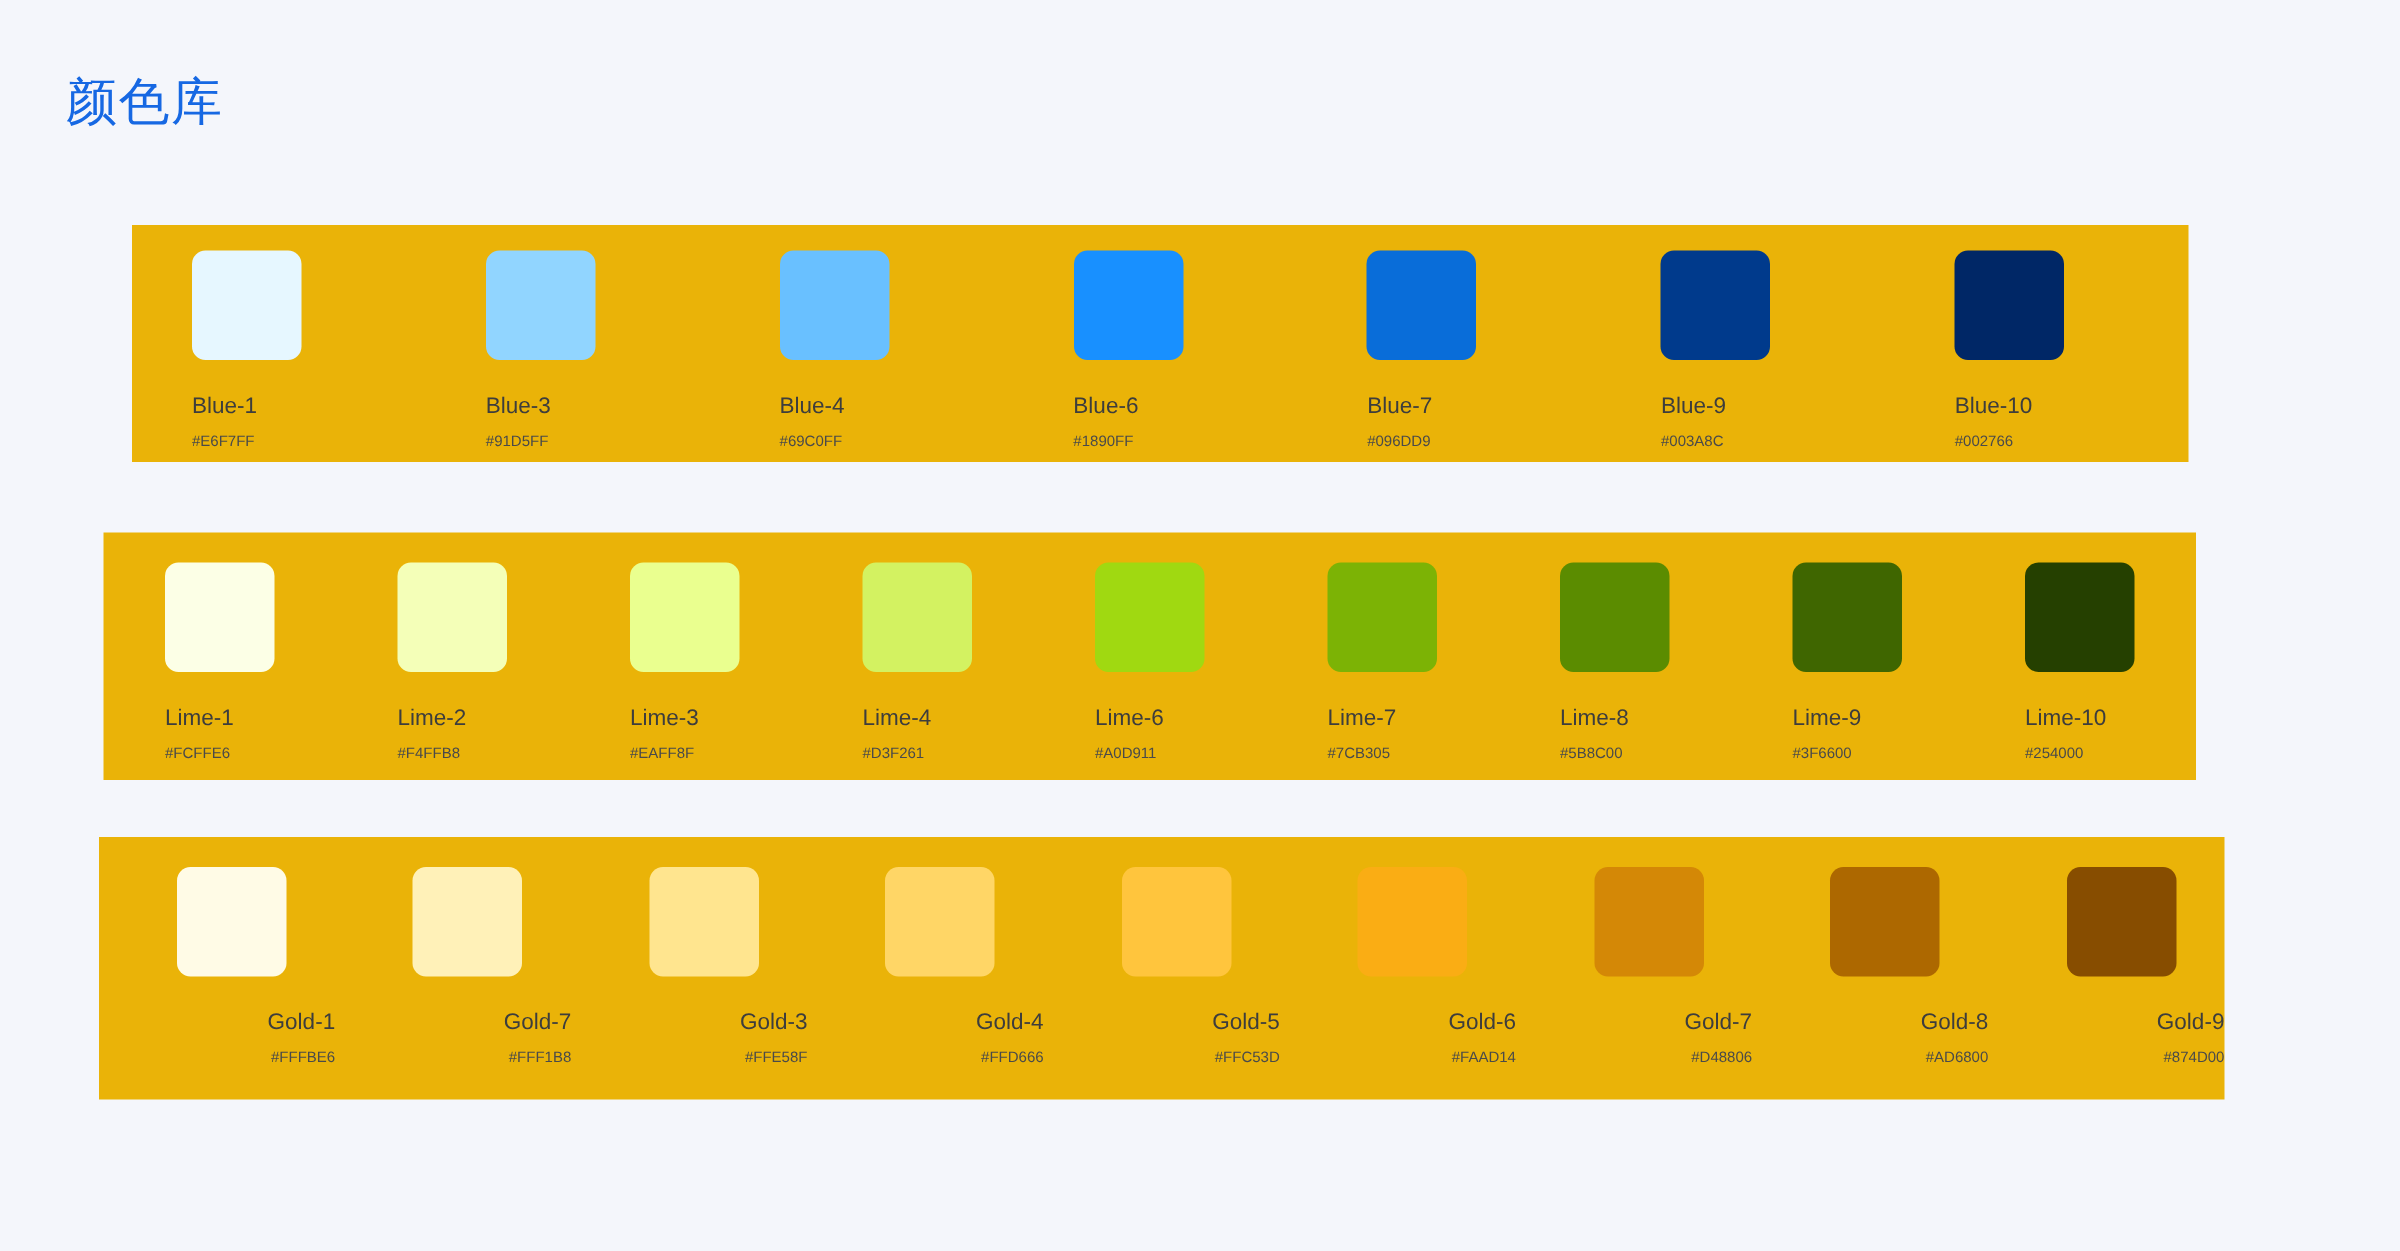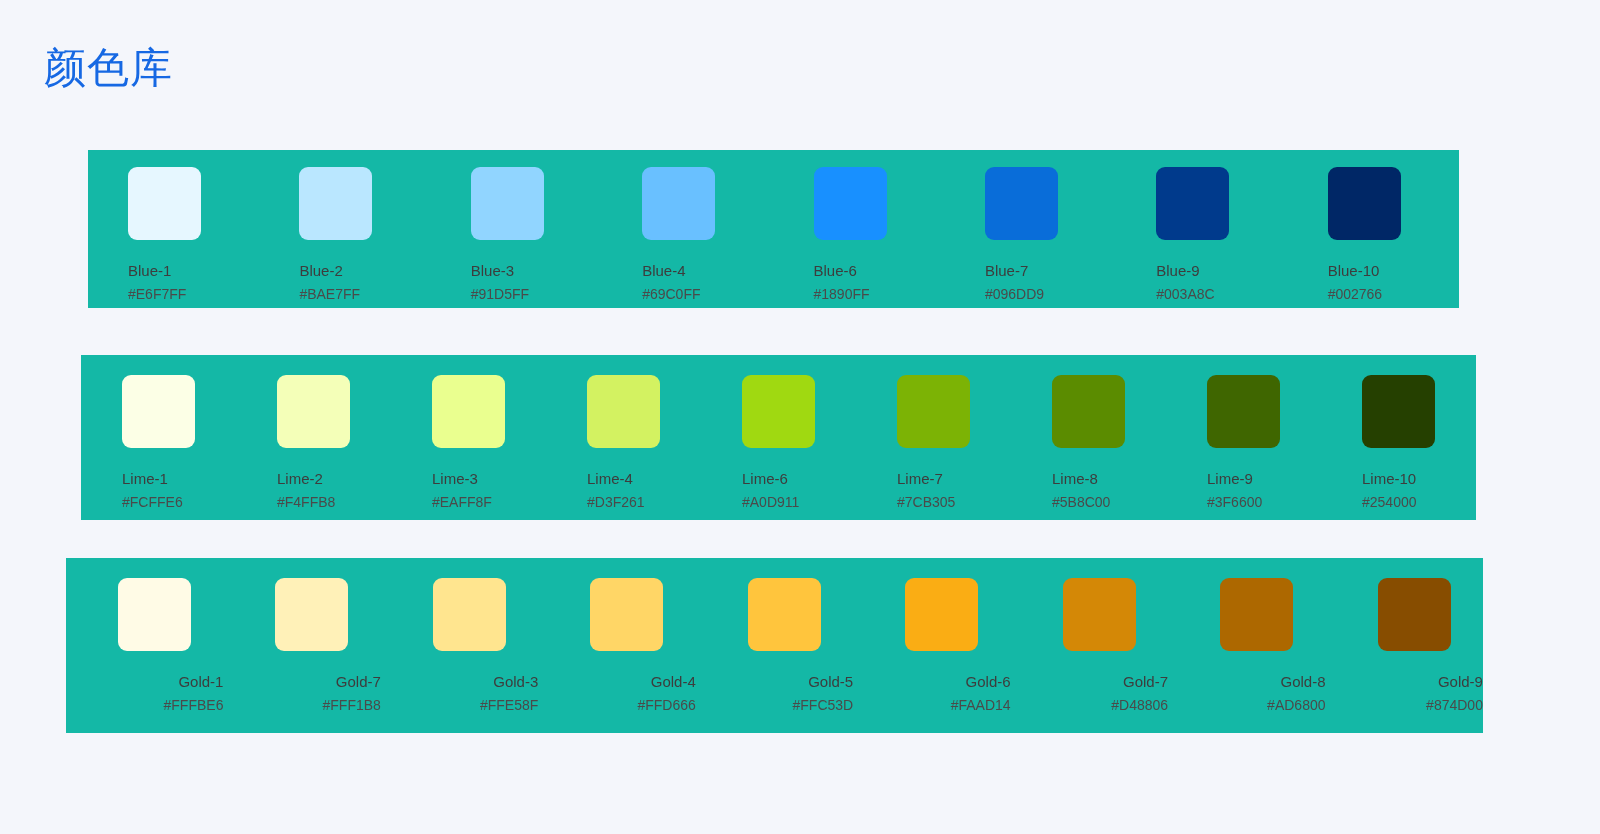--- a/index.html
+++ b/index.html
@@ -15,45 +15,45 @@
     background: #f4f6fb;
     font-family: "Liberation Sans", sans-serif;
     position: relative;
   }
 
   
   .page-title {
     position: absolute;
     left: 44px;
     top: 44px;
-    font-size: 42px;
+    font-size: 34px;
     font-weight: 400;
     line-height: 48px;
     color: #1668e3;
     letter-spacing: 1px;
     white-space: nowrap;
     text-align: center;
   }
 
   
   .palette-card {
     position: absolute;
-    background: #14b8a6;
+    background: #eab308;
     overflow: hidden;
   }
 
   .palette-card.blue {
     left: 88px;
     top: 150px;
     width: 1371px;
     height: 158px;
   }
 
   .palette-card.lime {
-    left: 81px;
+    left: 69px;
     top: 355px;
     width: 1395px;
     height: 165px;
   }
 
   .palette-card.gold {
     left: 66px;
     top: 558px;
     width: 1417px;
     height: 175px;
@@ -101,44 +101,39 @@
   .swatch-name {
     margin-top: 21px;
     font-size: 15px;
     line-height: 19px;
     color: #3d3d3d;
     white-space: nowrap;
   }
 
   .swatch-hex {
     margin-top: 5px;
-    font-size: 14px;
+    font-size: 10px;
     line-height: 19px;
     color: #4a4a4a;
     white-space: nowrap;
   }
 </style>
 </head>
 <body>
 
 <h1 class="page-title">颜色库</h1>
 
 <section class="palette-card blue">
   <div class="swatch-grid">
       <div class="swatch-cell">
         <span class="swatch-chip" style="background: rgb(230, 247, 255);"></span>
         <div class="swatch-name">Blue-1</div>
         <div class="swatch-hex">#E6F7FF</div>
       </div>
       <div class="swatch-cell">
-        <span class="swatch-chip" style="background: rgb(186, 231, 255);"></span>
-        <div class="swatch-name">Blue-2</div>
-        <div class="swatch-hex">#BAE7FF</div>
-      </div>
-      <div class="swatch-cell">
         <span class="swatch-chip" style="background: rgb(145, 213, 255);"></span>
         <div class="swatch-name">Blue-3</div>
         <div class="swatch-hex">#91D5FF</div>
       </div>
       <div class="swatch-cell">
         <span class="swatch-chip" style="background: rgb(105, 192, 255);"></span>
         <div class="swatch-name">Blue-4</div>
         <div class="swatch-hex">#69C0FF</div>
       </div>
       <div class="swatch-cell">

